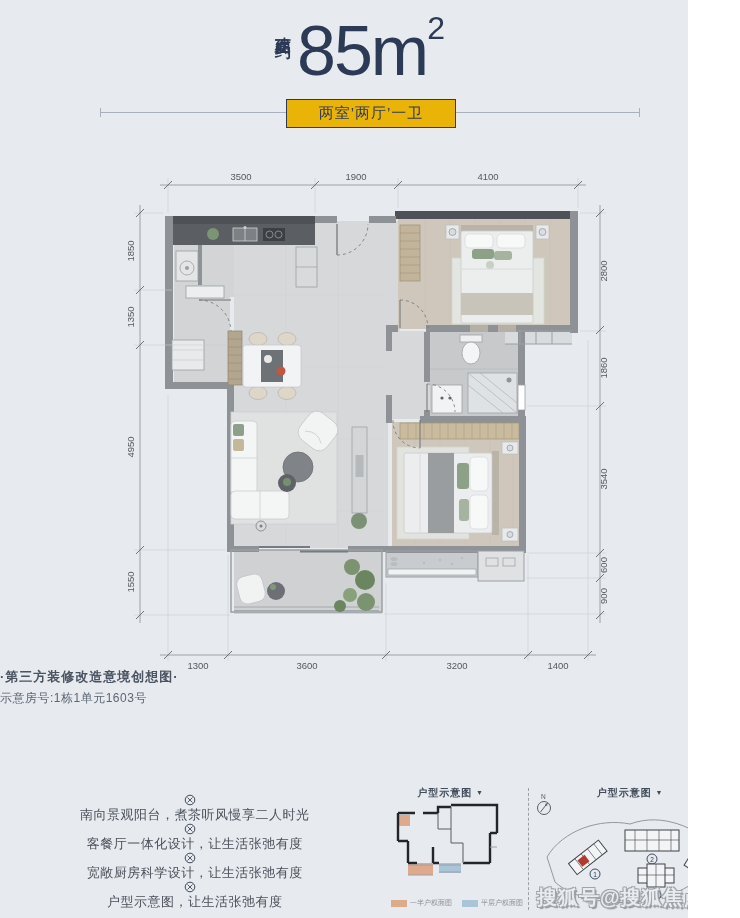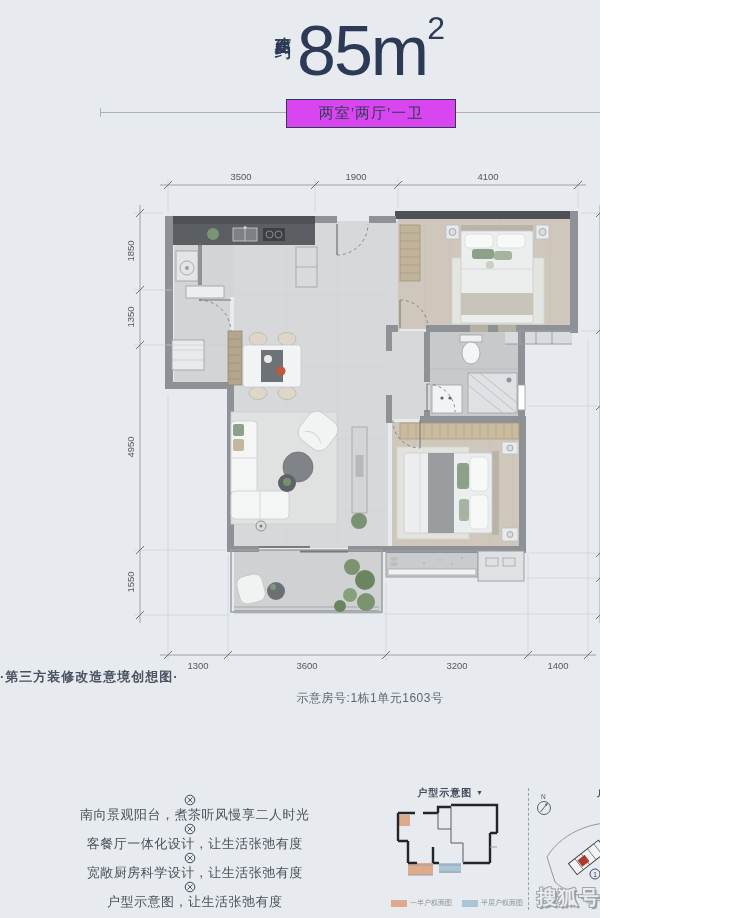--- a/index.html
+++ b/index.html
@@ -1,42 +1,42 @@
 <!DOCTYPE html>
 <html><head>
 <meta charset="utf-8">
 <style>
   html,body{margin:0;padding:0;}
   .page{
-    position:relative;width:600px;height:918px;
+    position:relative;width:688px;height:918px;
     background:#e7eaee;overflow:hidden;
     font-family:"Liberation Sans",sans-serif;
     color:#2c3a55;
   }
   
   .hdr{position:absolute;top:12px;left:272px;display:flex;}
   .hdr-prefix{
     writing-mode:vertical-rl;text-orientation:upright;
     font-size:16px;font-weight:bold;letter-spacing:3px;
     color:#2c3a55;margin-top:12px;margin-right:4px;height:62px;
   }
   .hdr-value{font-size:70px;line-height:1.05;font-weight:500;color:#2c3a55;letter-spacing:-2px;}
   .hdr-sup{font-size:32px;vertical-align:36px;letter-spacing:0;}
   .layout-line{position:absolute;top:112px;left:100px;width:540px;border-top:1px solid #a9b2bc;}
   .line-cap{position:absolute;width:1px;height:9px;background:#a9b2bc;top:108px;}
   .layout-box{
     position:absolute;top:99px;left:286px;width:168px;height:27px;
-    background:#d946ef;border:1px solid #2c3a55;
+    background:#eab308;border:1px solid #2c3a55;
     display:flex;align-items:center;justify-content:center;
     font-size:15px;letter-spacing:1px;color:#2c3a55;
   }
   
   .cap1{position:absolute;top:668px;left:0;width:740px;text-align:left;
     font-size:13px;font-weight:bold;color:#4a5361;letter-spacing:1px;}
-  .cap2{position:absolute;top:690px;left:0;width:740px;text-align:center;
+  .cap2{position:absolute;top:690px;left:0;width:740px;text-align:left;
     font-size:12px;color:#5c6673;letter-spacing:0.5px;}
   
   .features{position:absolute;left:80px;top:794px;}
   .feat{display:flex;align-items:center;height:29px;font-size:13px;color:#4a505a;letter-spacing:0.5px;flex-direction:column;}
   .feat svg{margin-right:9px;flex:none;}
   
   .miniplan-title{position:absolute;left:388px;top:786px;width:125px;text-align:center;
     font-size:10px;font-weight:bold;color:#414b5a;letter-spacing:1px;}
   .tri{font-size:7px;vertical-align:1px;}
   .miniplan-svg{position:absolute;left:393px;top:799px;}

